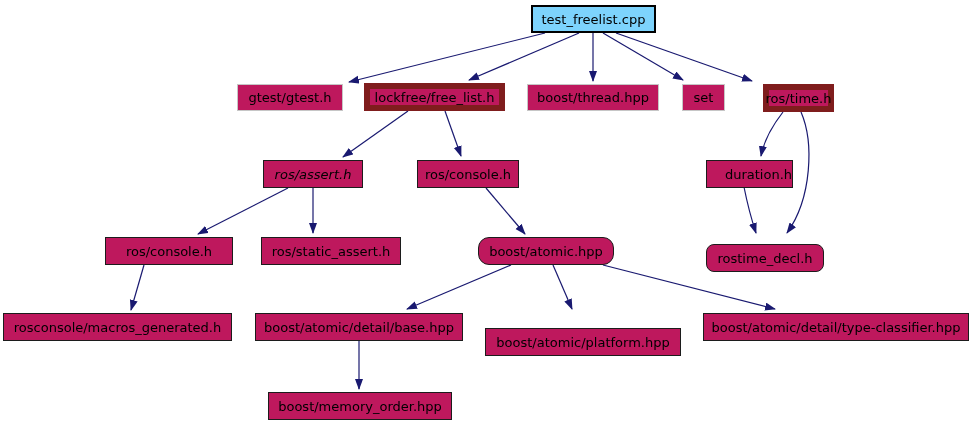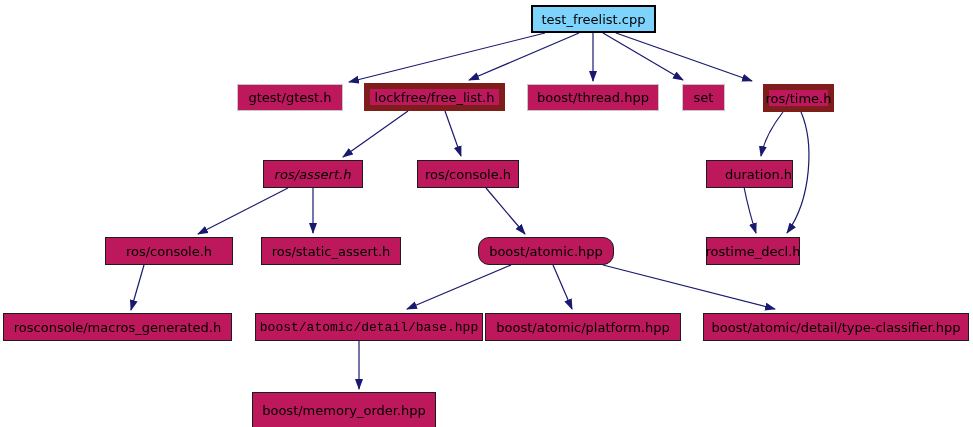--- a/index.html
+++ b/index.html
@@ -101,25 +101,25 @@
   <div class="node" style="left:417px; top:160px; width:102px; height:28px;">ros/console.h</div>
 
   <div class="node" style="left:706px; top:160px; width:87px; height:28px;padding-left:18px;">duration.h</div>
 
   <div class="node" style="left:105px; top:237px; width:128px; height:28px;">ros/console.h</div>
 
   <div class="node" style="left:243px; top:237px; width:140px; height:28px;margin-left:18px;">ros/static_assert.h</div>
 
   <div class="node" style="left:478px; top:237px; width:136px; height:28px;border-radius:11px;">boost/atomic.hpp</div>
 
-  <div class="node" style="left:706px; top:237px; width:94px; height:28px;">rostime_decl.h</div>
+  <div class="node" style="left:706px; top:244px; width:118px; height:28px;border-radius:8px;">rostime_decl.h</div>
 
   <div class="node" style="left:3px; top:313px; width:229px; height:28px;">rosconsole/macros_generated.h</div>
 
-  <div class="node" style="left:255px; top:313px; width:228px; height:28px;font-family:Liberation Mono, monospace;">boost/atomic/detail/base.hpp</div>
+  <div class="node" style="left:255px; top:313px; width:208px; height:28px;">boost/atomic/detail/base.hpp</div>
 
-  <div class="node" style="left:485px; top:313px; width:196px; height:28px;">boost/atomic/platform.hpp</div>
+  <div class="node" style="left:485px; top:328px; width:196px; height:28px;">boost/atomic/platform.hpp</div>
 
   <div class="node" style="left:703px; top:313px; width:266px; height:28px;">boost/atomic/detail/type-classifier.hpp</div>
 
-  <div class="node" style="left:252px; top:392px; width:184px; height:36px;">boost/memory_order.hpp</div>
+  <div class="node" style="left:268px; top:392px; width:184px; height:28px;">boost/memory_order.hpp</div>
 
 </div>
 
 </body></html>

